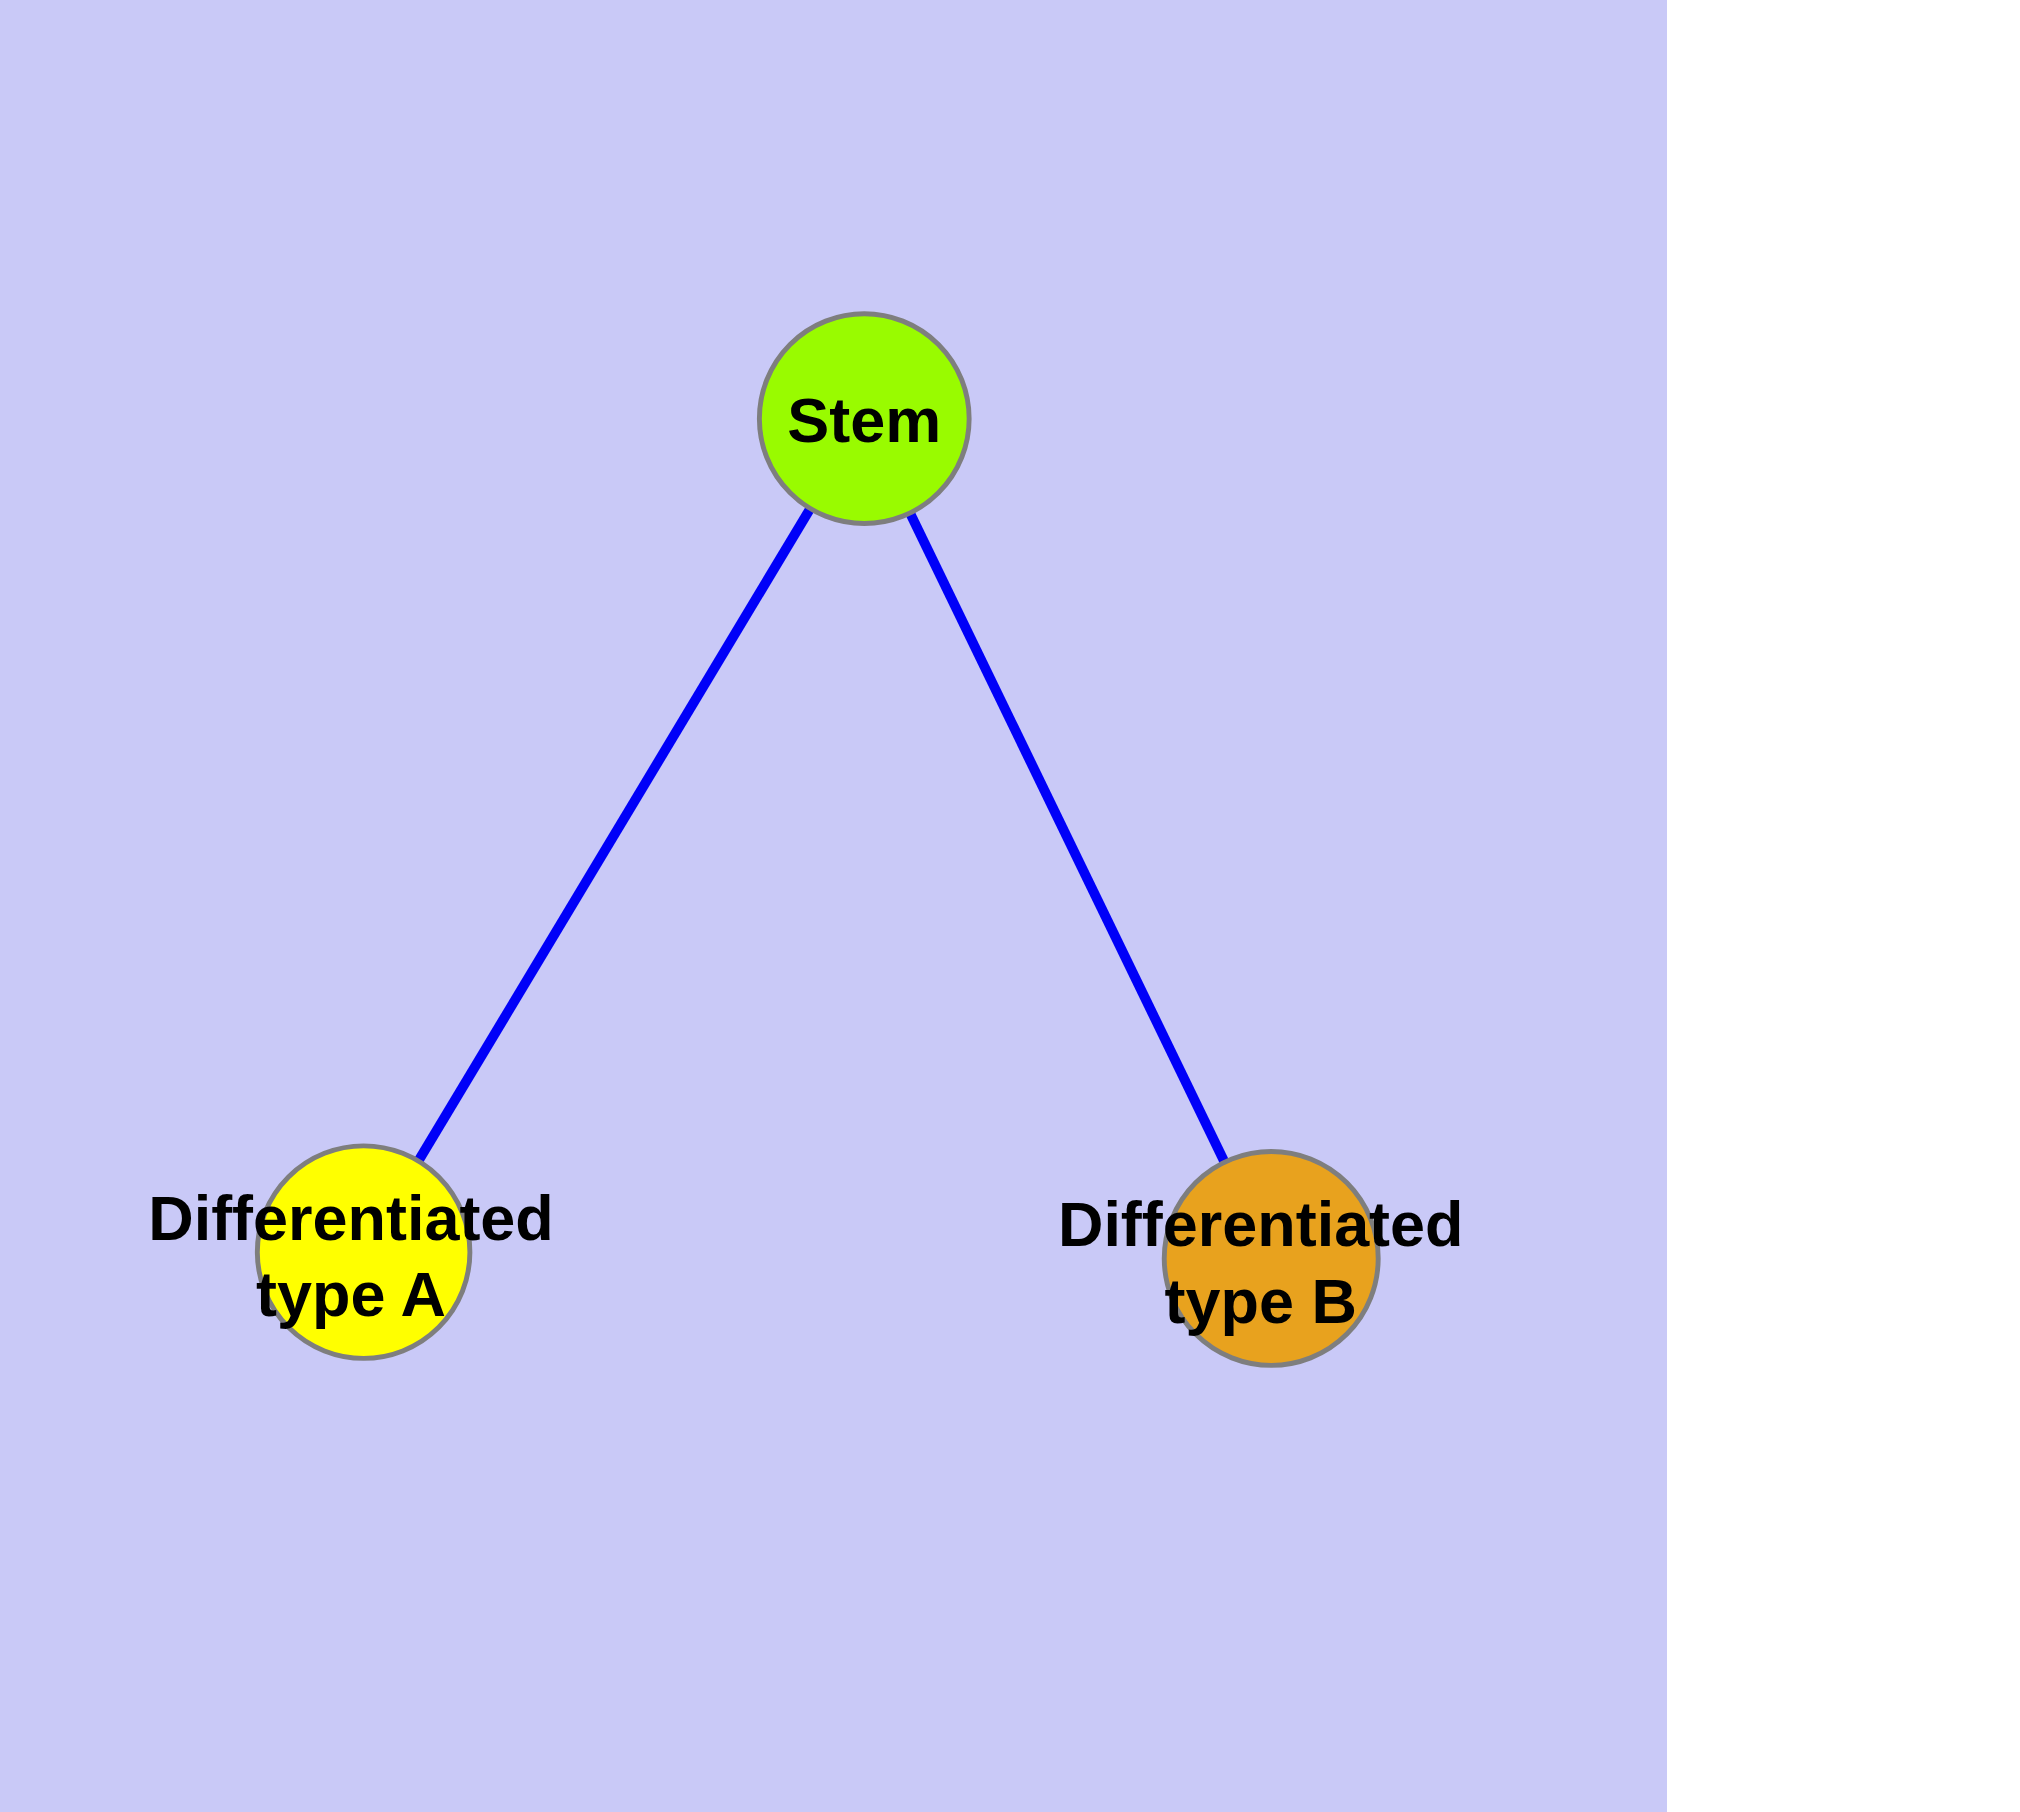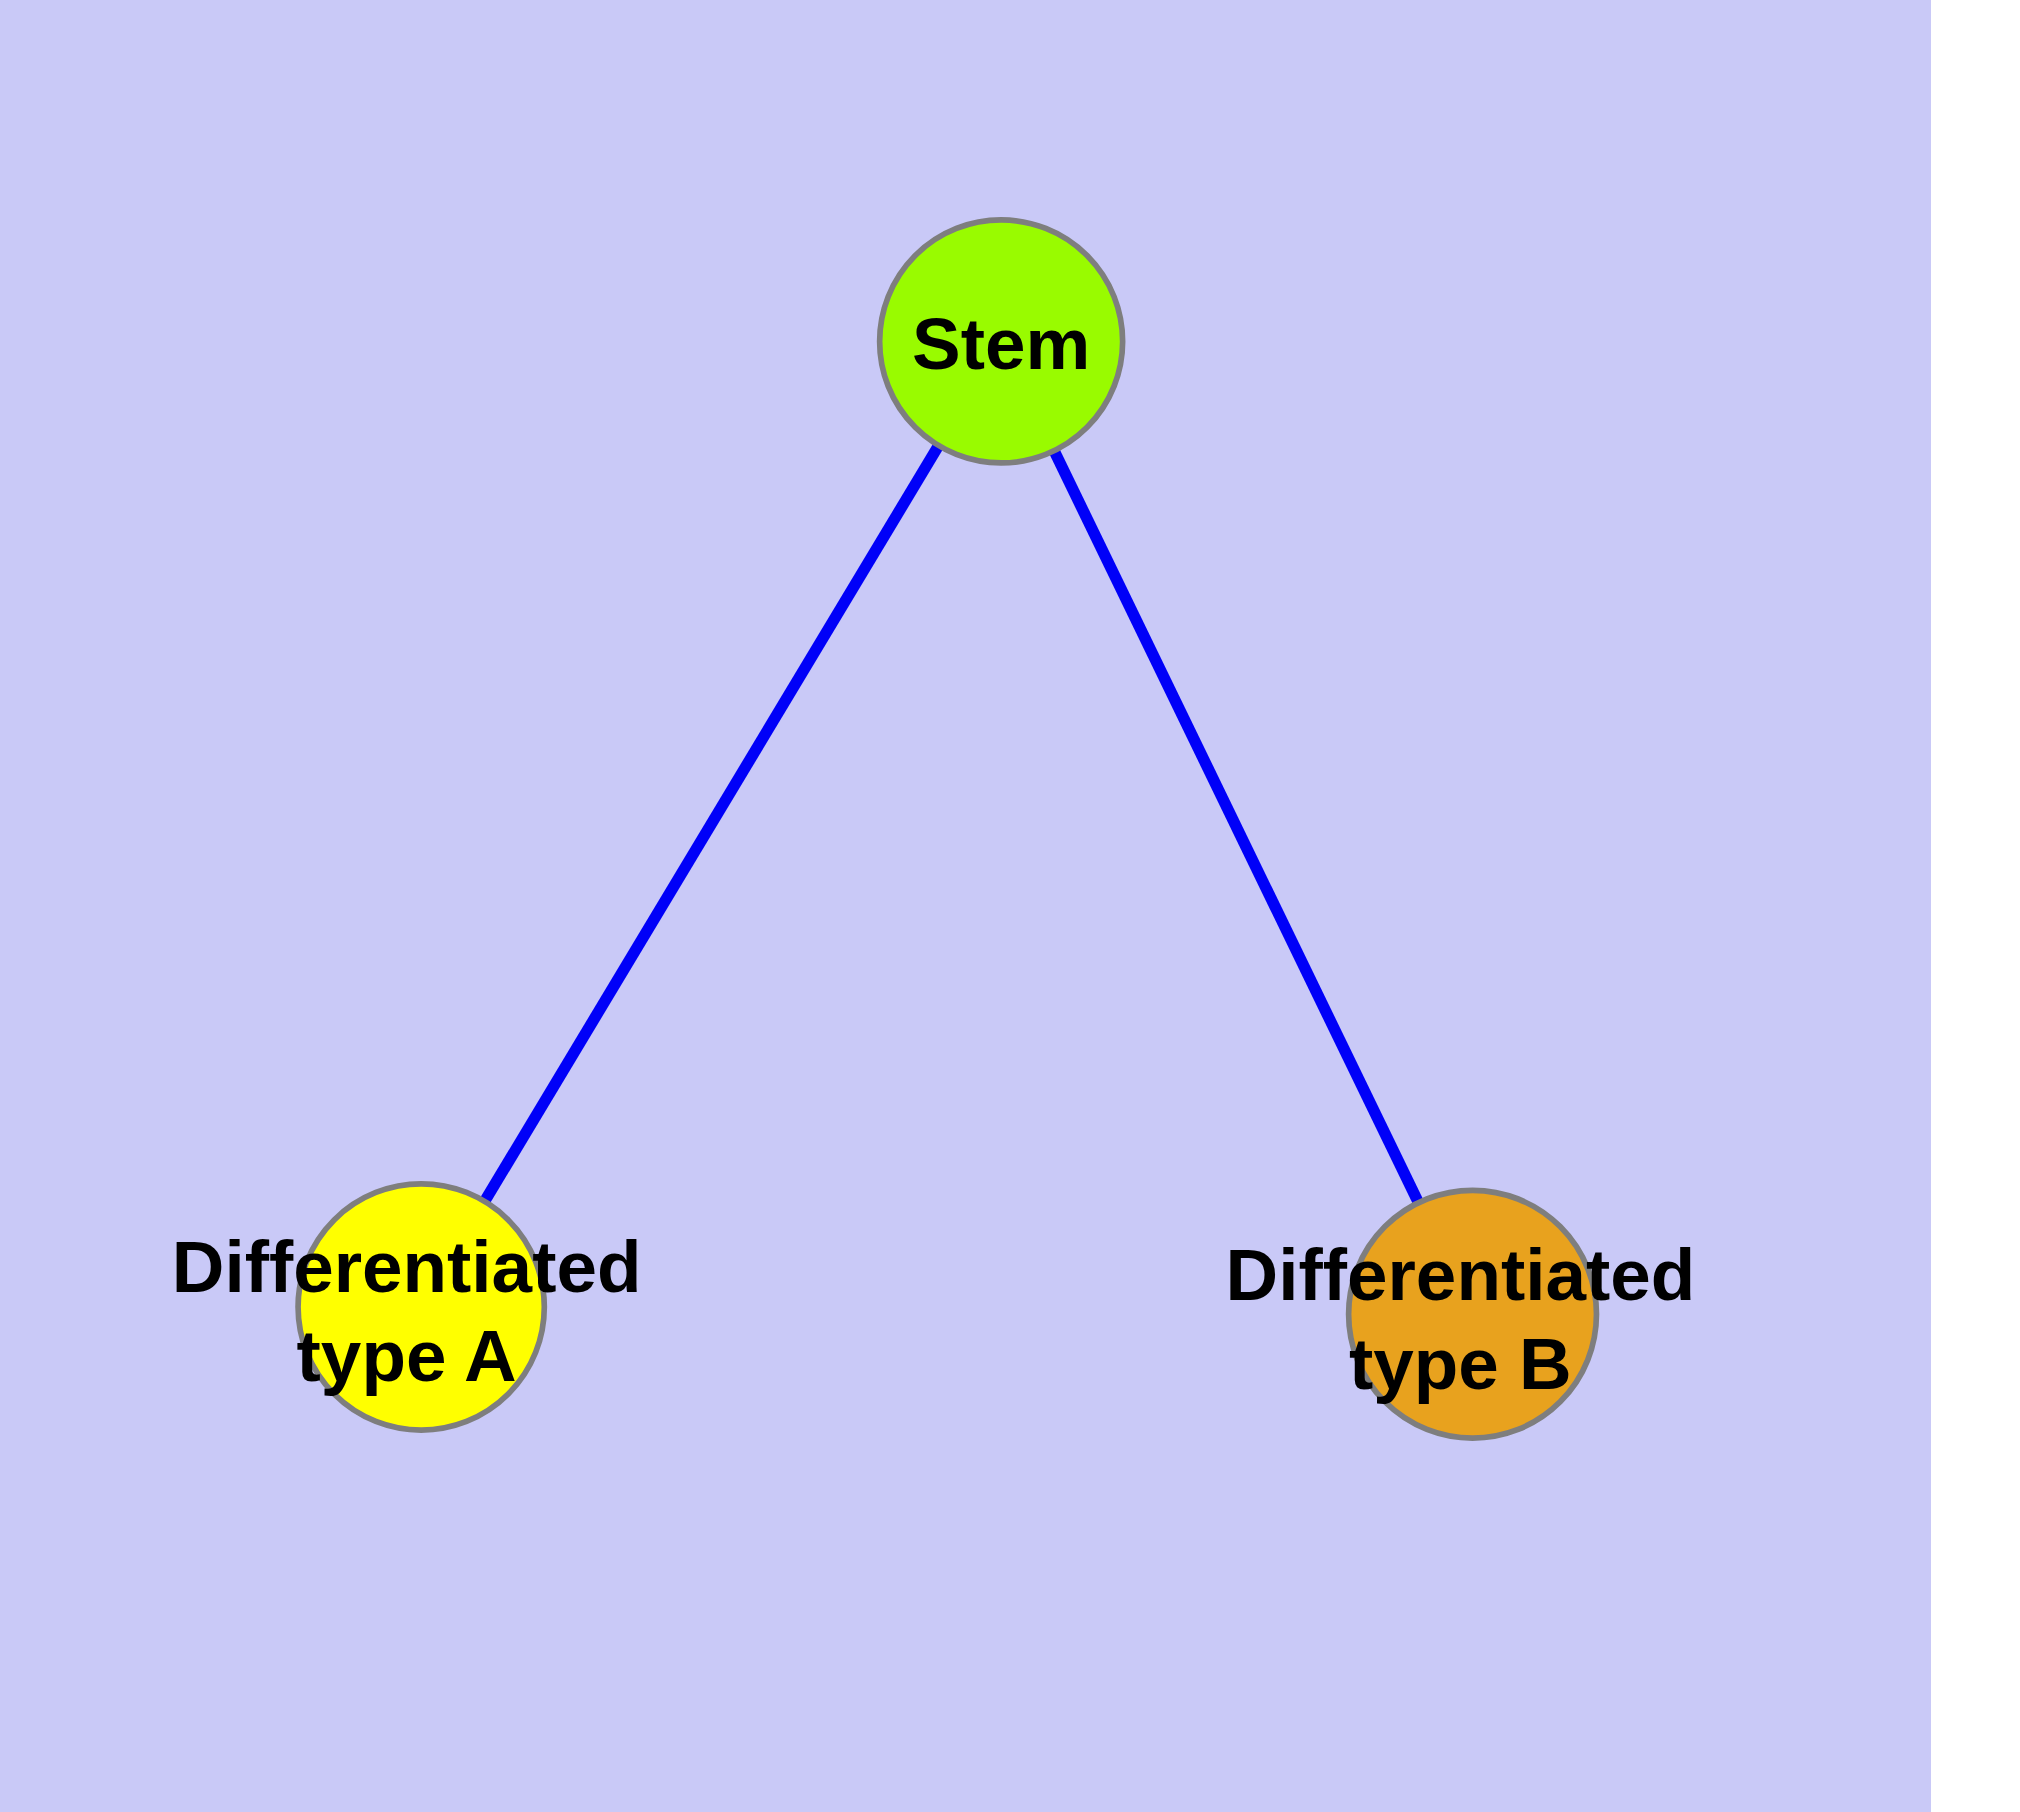--- a/index.html
+++ b/index.html
@@ -1,21 +1,21 @@
 <!DOCTYPE html>
 <html style="font-size:13.6px"><head>
 <meta charset="utf-8">
 <style>
   html, body {
     margin: 0;
     padding: 0;
   }
   .canvas {
     position: relative;
-    width: 1931px;
+    width: 1667px;
     height: 1812px;
     overflow: hidden;
     font-family: "Liberation Sans", sans-serif;
   }
   .canvas svg {
     display: block;
     width: 100%;
     height: 100%;
   }
   .edge {

